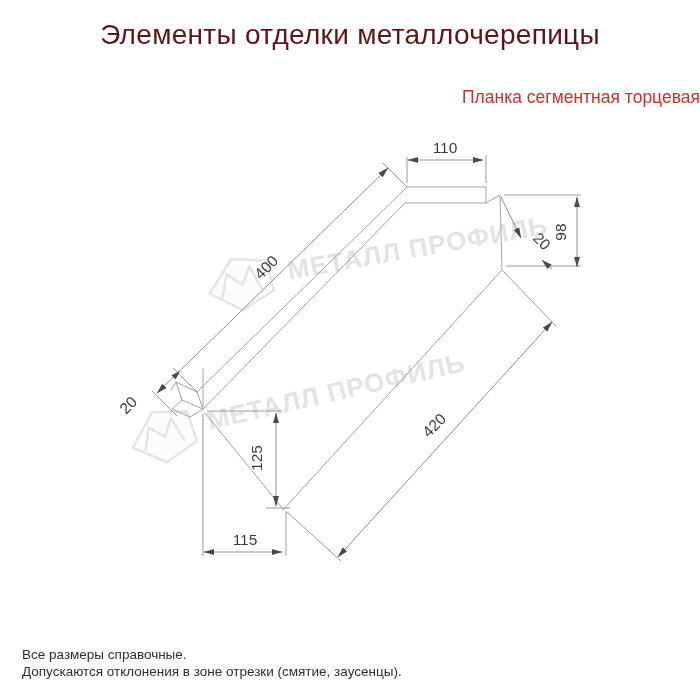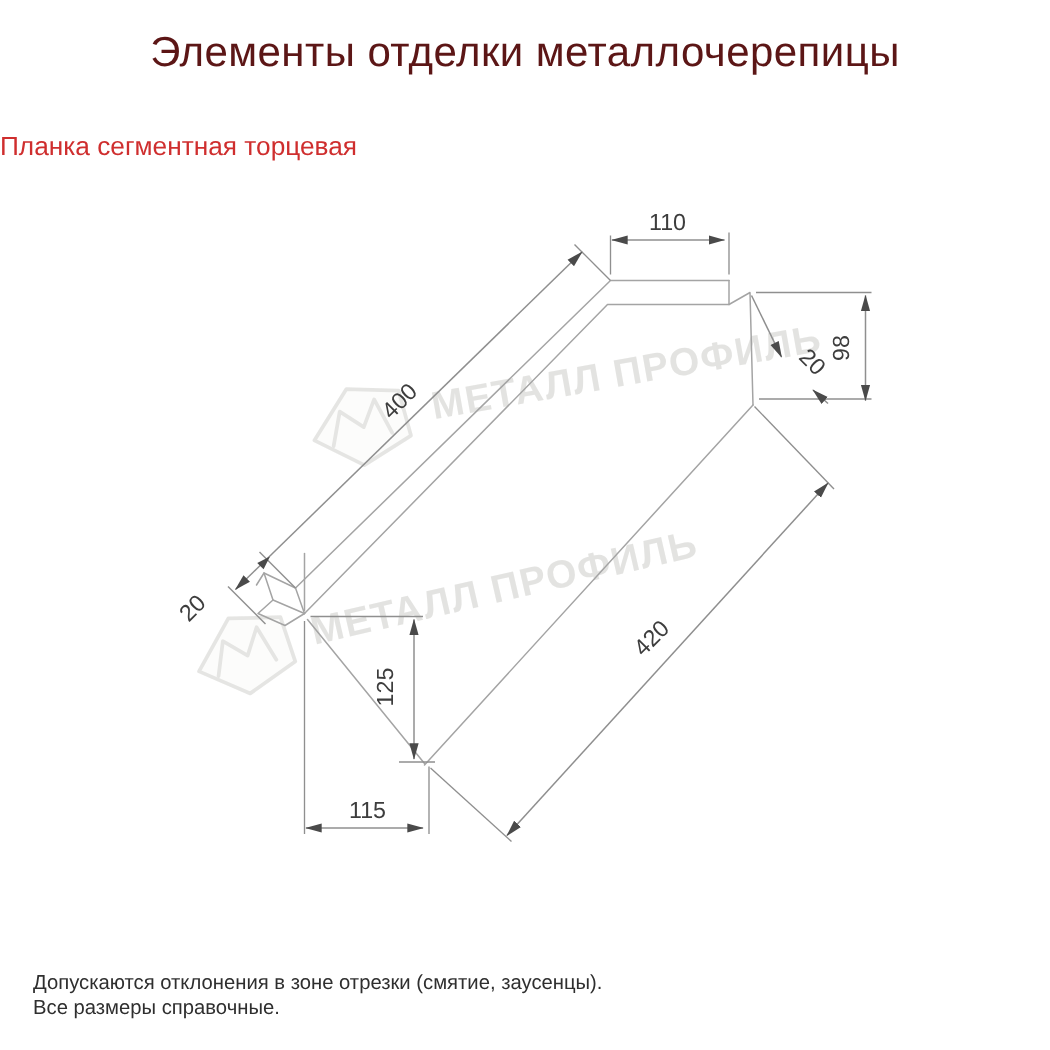--- a/index.html
+++ b/index.html
@@ -20,21 +20,21 @@
     background:var(--c-bg);
     font-family:"Liberation Sans","DejaVu Sans",sans-serif;
   }
   .page-title{
     position:absolute;left:0;right:0;top:19px;
     text-align:center;font-size:28px;font-weight:normal;
     color:var(--c-title);letter-spacing:0.3px;
   }
   .product-title{
     position:absolute;left:0;right:0;top:87px;
-    text-align:left;font-size:17.5px;line-height:20.5px;
+    text-align:right;font-size:17.5px;line-height:20.5px;
     color:var(--c-subtitle);
   }
   .notes{
     position:absolute;left:22px;top:647px;
     font-size:13.5px;line-height:16.5px;color:var(--c-note);
   }
   svg.drawing{position:absolute;left:0;top:0;}
   .part{stroke:var(--c-line);stroke-width:1;fill:none;stroke-linejoin:round;stroke-linecap:round;}
   .dim{stroke:var(--c-dimline);stroke-width:1;fill:none;}
   .ext{stroke:var(--c-dimline);stroke-width:0.9;fill:none;}
@@ -145,15 +145,15 @@
 
   <g>
     <path class="ext" d="M203,414 L203,556"></path>
     <path class="ext" d="M286,511 L286,556"></path>
     <path class="dim" d="M204,552 L282,552" marker-start="url(#arr)" marker-end="url(#arr)"></path>
     <text class="dimtext" x="245" y="545" text-anchor="middle">115</text>
   </g>
 </svg>
 
 <div class="notes">
+  <div>Все размеры справочные.</div>
   <div>Допускаются отклонения в зоне отрезки (смятие, заусенцы).</div>
-  <div>Все размеры справочные.</div>
 </div>
 
 </body></html>

